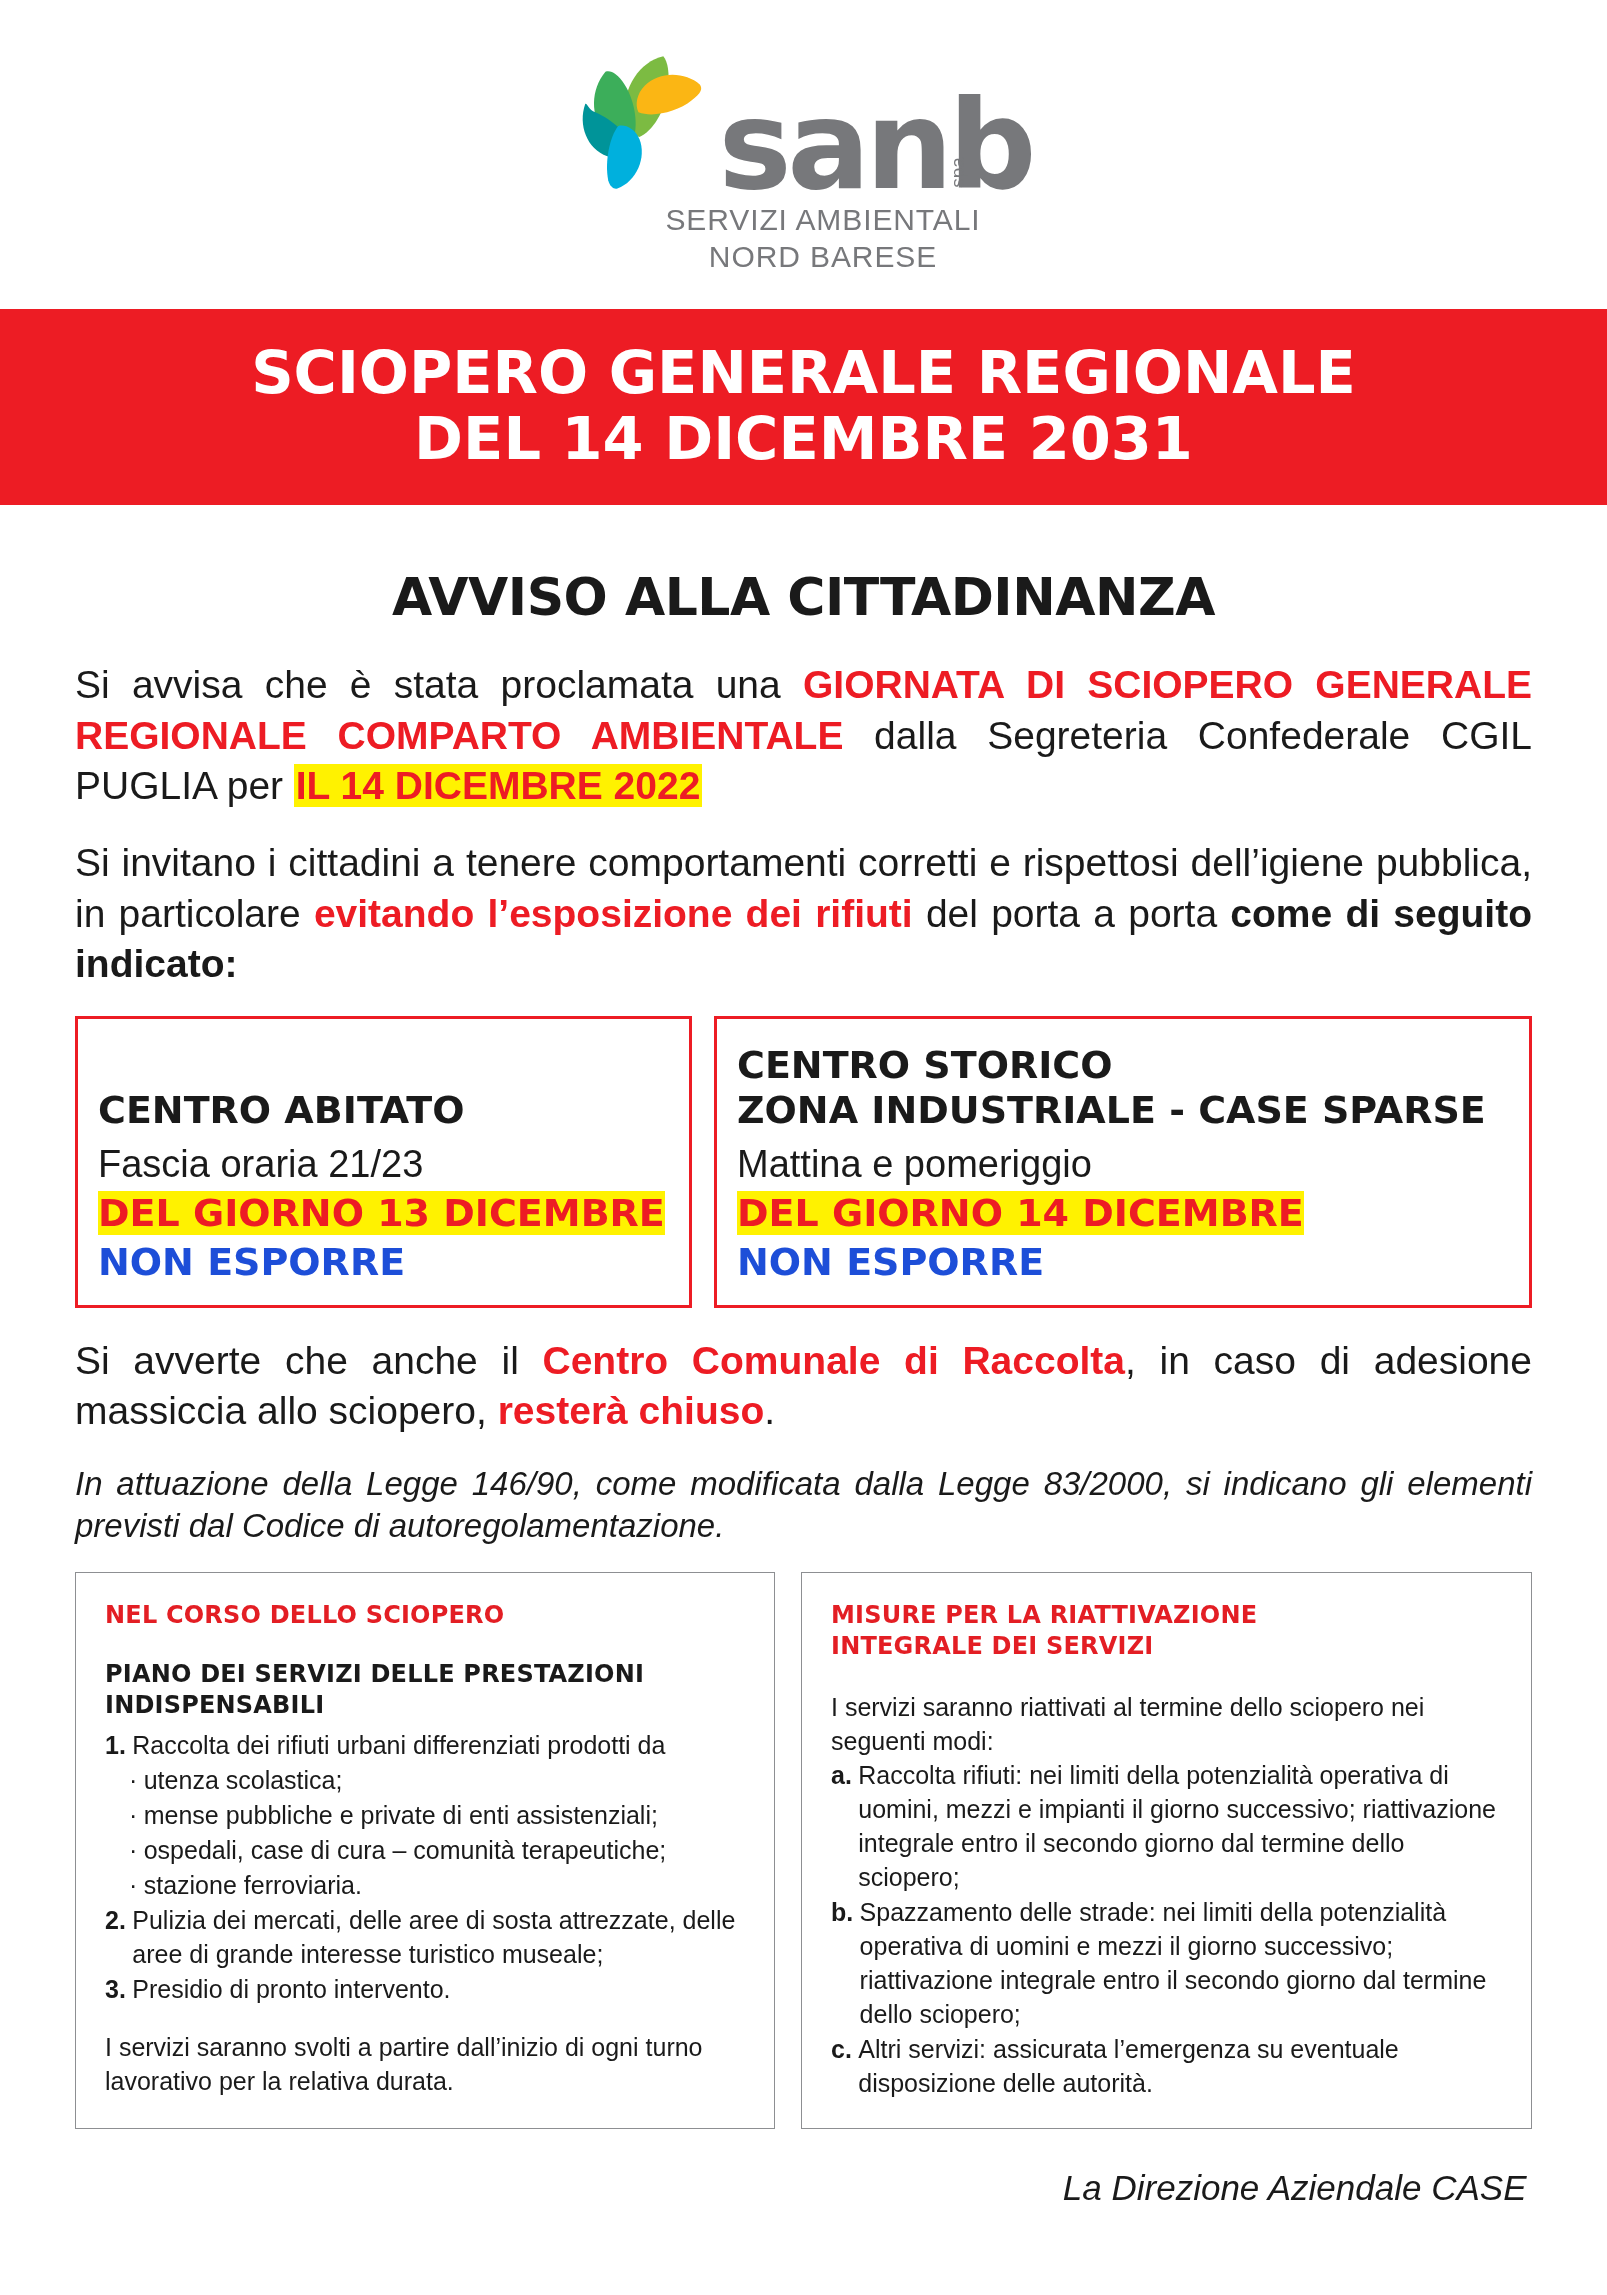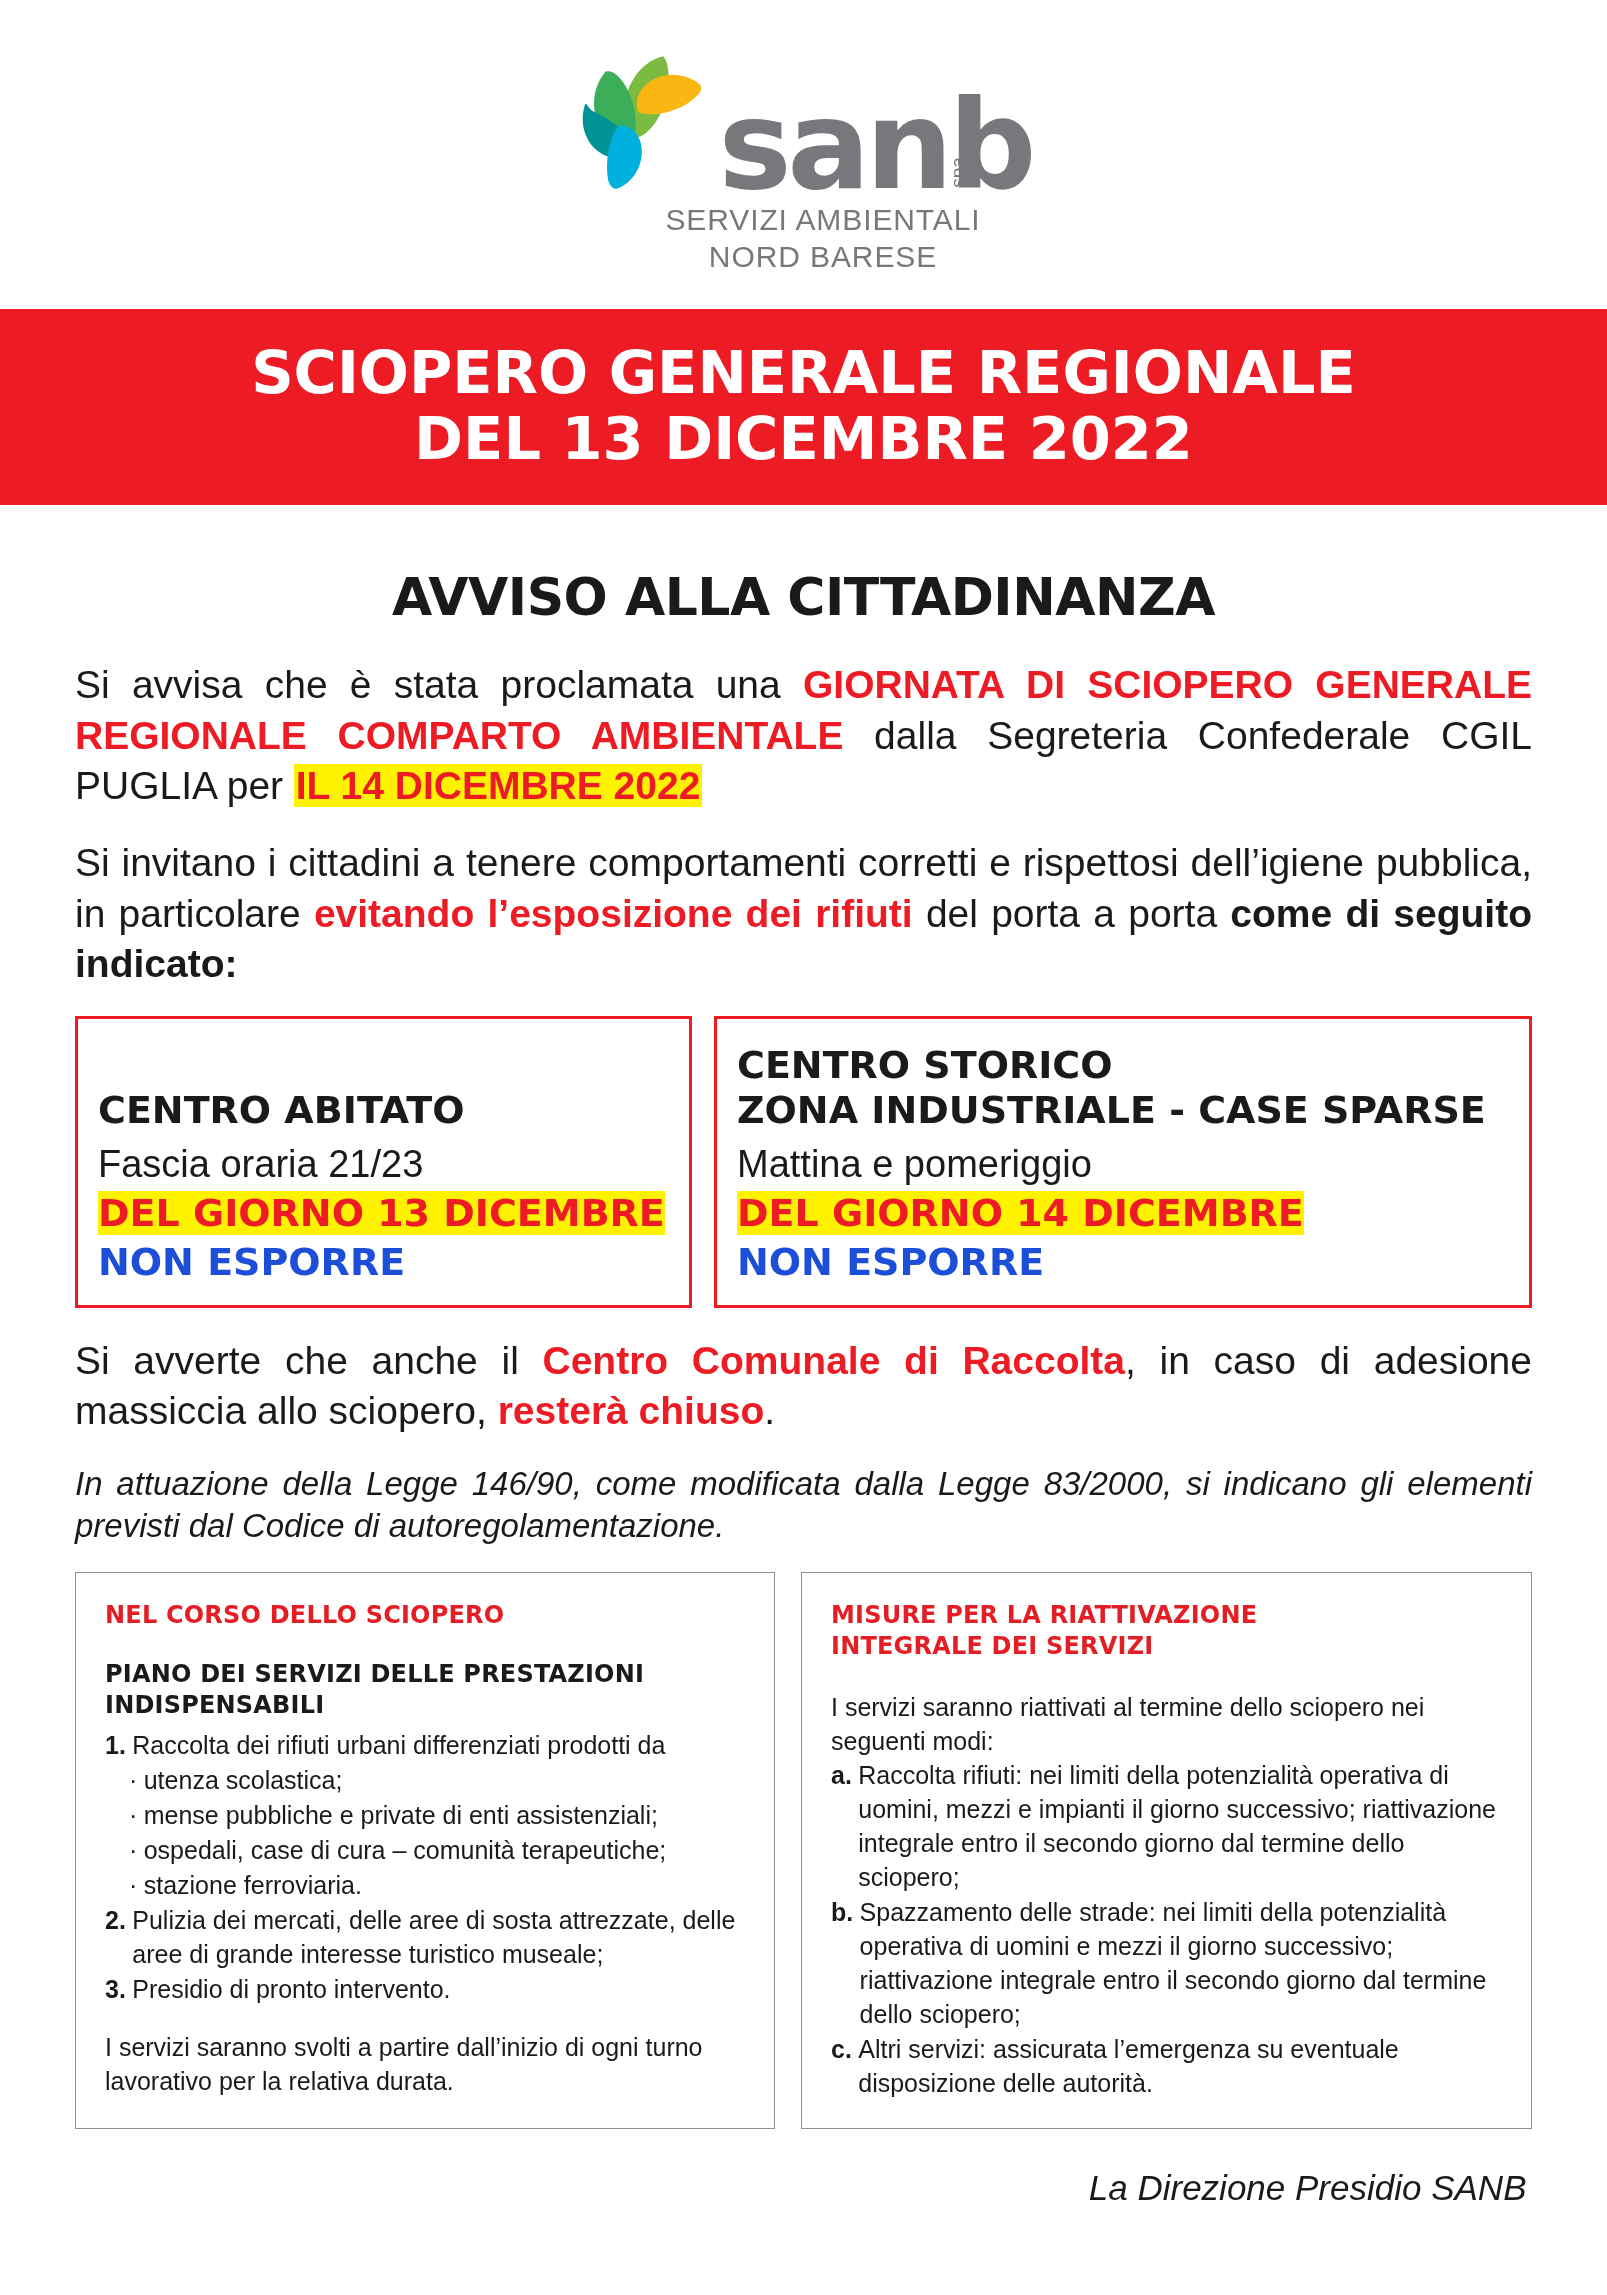--- a/index.html
+++ b/index.html
@@ -286,21 +286,21 @@
       </div>
       <div class="logo-sub">
         <div>SERVIZI AMBIENTALI</div>
         <div>NORD BARESE</div>
       </div>
     </div>
   </div>
 
   <div class="banner">
     <div class="banner-line">SCIOPERO GENERALE REGIONALE</div>
-    <div class="banner-line">DEL 13 DICEMBRE 2022</div>
+    <div class="banner-line">DEL 14 DICEMBRE 2031</div>
   </div>
 
   <div class="content">
 
     <div class="avviso">AVVISO ALLA CITTADINANZA</div>
 
     <p class="para"><span>Si avvisa che è stata proclamata una </span><span class="r">GIORNATA DI SCIOPERO GENERALE REGIONALE COMPARTO AMBIENTALE</span><span> dalla Segreteria Confederale CGIL PUGLIA per </span><span class="hl">IL 14 DICEMBRE 2022</span></p>
 
     <p class="para para-tight"><span>Si invitano i cittadini a tenere comportamenti corretti e rispettosi dell’igiene pubblica, in particolare </span><span class="r">evitando l’esposizione dei rifiuti</span><span> del porta a porta </span><span class="b">come di seguito indicato:</span></p>
 
@@ -394,17 +394,17 @@
           <span class="li-body">Spazzamento delle strade: nei limiti della potenzialità operativa di uomini e mezzi il giorno successivo; riattivazione integrale entro il secondo giorno dal termine dello sciopero;</span>
         </div>
         <div class="li-row">
           <span class="li-marker">c.</span>
           <span class="li-body">Altri servizi: assicurata l’emergenza su eventuale disposizione delle autorità.</span>
         </div>
       </div>
 
     </div>
 
-    <div class="signature">La Direzione Presidio SANB</div>
+    <div class="signature">La Direzione Aziendale CASE</div>
 
   </div>
 </div>
 
 
 </body></html>

